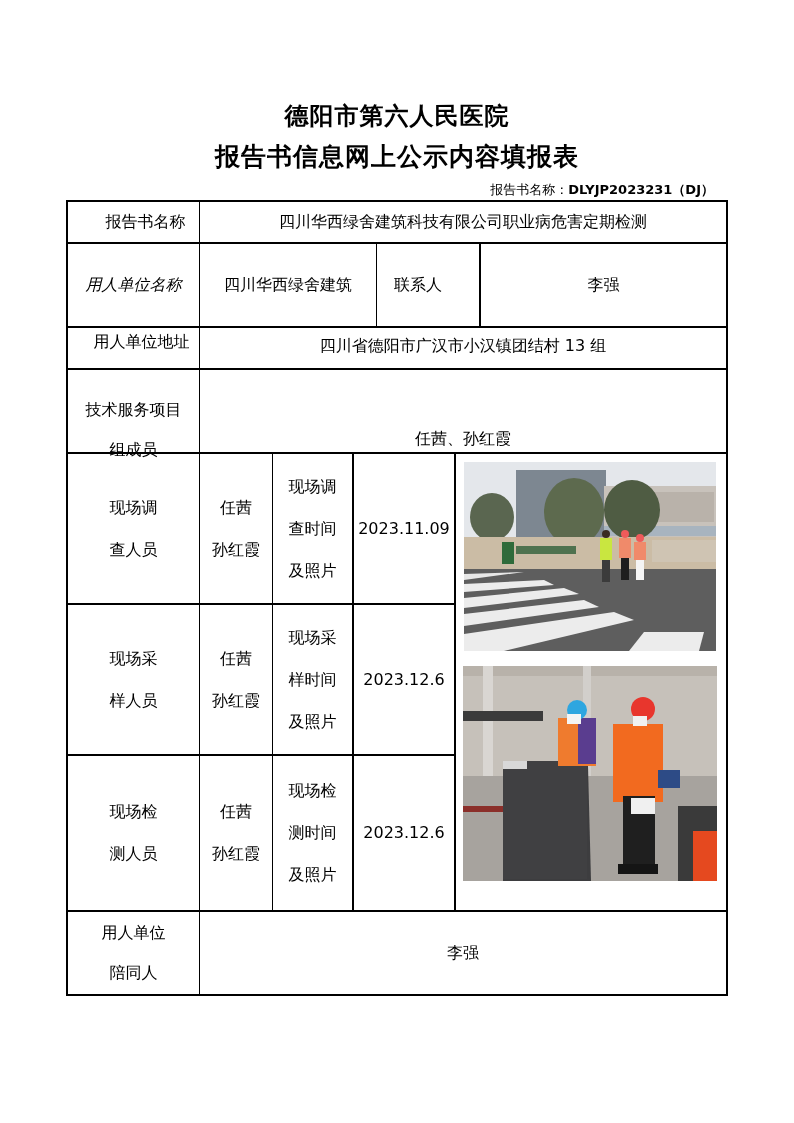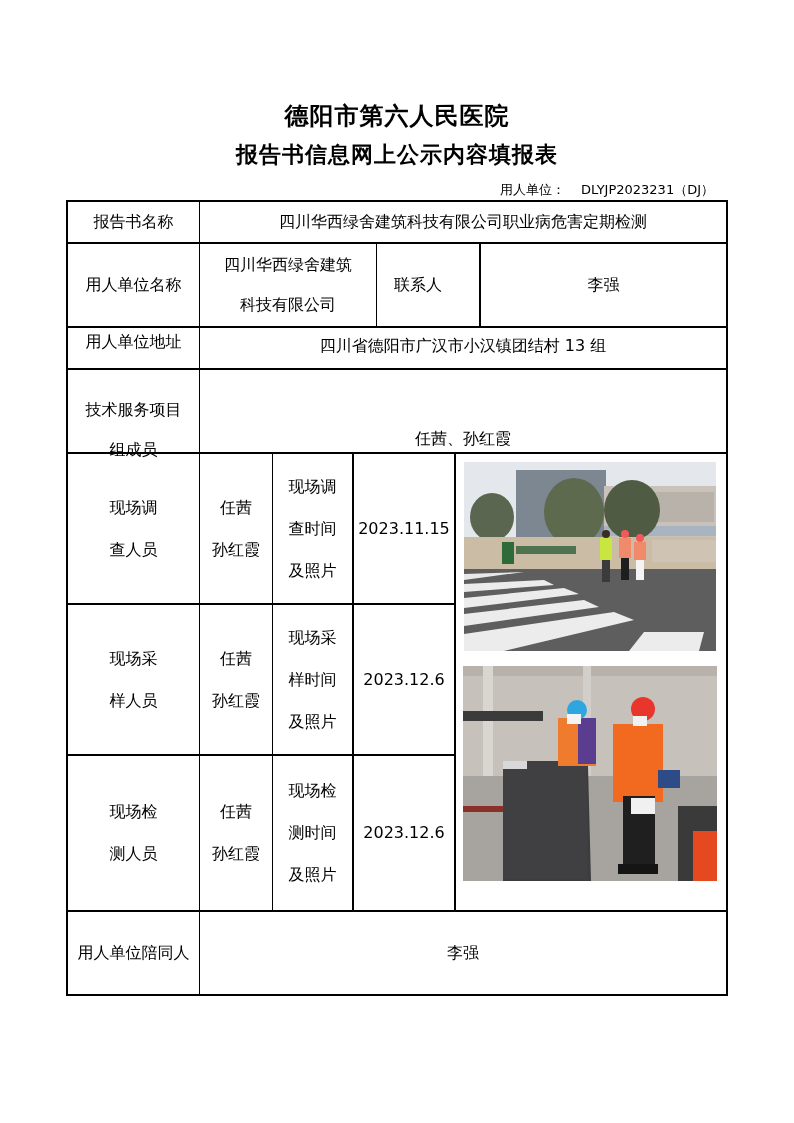--- a/index.html
+++ b/index.html
@@ -1,38 +1,38 @@
 <!DOCTYPE html>
 <html><head>
 <meta charset="utf-8">
 <style>
   html, body { margin: 0; padding: 0; background: #ffffff; }
   body { width: 794px; height: 1123px; position: relative; overflow: hidden;
          font-family: "DejaVu Sans", "Liberation Sans", sans-serif; color: #000; }
   .title { position: absolute; left: 0; width: 794px; text-align: center; font-weight: bold;
            font-family: Liberation Sans, sans-serif; letter-spacing: 1px; }
   .t1 { top: 100px; font-size: 24px; left: 0; }
-  .t2 { top: 140px; font-size: 22px; }
+  .t2 { top: 140px; font-size: 25px; }
   .report-no { position: absolute; right: 80px; top: 181px; font-size: 13px; }
-  .report-no b { font-weight: normal; margin-left: 16px; }
+  .report-no b { font-weight: bold; }
   .cell { position: absolute; box-sizing: border-box; display: flex; align-items: center;
           justify-content: center; text-align: center; font-size: 16px; line-height: 42px; }
   .hline, .vline { position: absolute; background: #000; }
   .photo { position: absolute; overflow: hidden; }
   .multi span { display: block; }
 </style>
 </head>
 <body>
 
 <div>
 
   <div class="title t1">德阳市第六人民医院</div>
   <div class="title t2">报告书信息网上公示内容填报表</div>
   <div class="report-no">
-    <span>用人单位：</span><b>DLYJP2023231（DJ）</b>
+    <span>报告书名称：</span><b>DLYJP2023231（DJ）</b>
   </div>
 
   <div>
 
     <div class="hline" style="left:66px;top:200px;width:662px;height:2px;"></div>
     <div class="hline" style="left:66px;top:994px;width:662px;height:2px;"></div>
     <div class="vline" style="left:66px;top:200px;width:2px;height:796px;"></div>
     <div class="vline" style="left:726px;top:200px;width:2px;height:796px;"></div>
 
     <div class="hline" style="left:66px;top:242px;width:662px;height:2px;"></div>
@@ -43,32 +43,31 @@
     <div class="hline" style="left:66px;top:754px;width:390px;height:2px;"></div>
     <div class="hline" style="left:66px;top:910px;width:662px;height:2px;"></div>
 
     <div class="vline" style="left:199px;top:200px;width:1px;height:796px;"></div>
     <div class="vline" style="left:376px;top:242px;width:1px;height:86px;"></div>
     <div class="vline" style="left:479px;top:242px;width:2px;height:86px;"></div>
     <div class="vline" style="left:272px;top:452px;width:1px;height:460px;"></div>
     <div class="vline" style="left:352px;top:452px;width:2px;height:460px;"></div>
     <div class="vline" style="left:454px;top:452px;width:2px;height:460px;"></div>
 
-    <div class="cell" style="left:68px;top:202px;width:131px;height:40px;">报告书名称</div>
+    <div class="cell" style="left:80px;top:202px;width:131px;height:40px;">报告书名称</div>
     <div class="cell" style="left:200px;top:202px;width:526px;height:40px;">四川华西绿舍建筑科技有限公司职业病危害定期检测</div>
 
-    <div class="cell" style="left:68px;top:244px;width:131px;height:82px;">用人单位名称</div>
+    <div class="cell" style="left:68px;top:244px;width:131px;height:82px;font-style:italic;">用人单位名称</div>
     <div class="cell multi" style="left:200px;top:244px;width:176px;height:82px;flex-direction:column;line-height:40px;">
       <span>四川华西绿舍建筑</span>
-      <span>科技有限公司</span>
     </div>
     <div class="cell" style="left:367px;top:244px;width:102px;height:82px;">联系人</div>
     <div class="cell" style="left:481px;top:244px;width:245px;height:82px;">李强</div>
 
-    <div class="cell" style="left:68px;top:328px;width:131px;height:28px;">用人单位地址</div>
+    <div class="cell" style="left:76px;top:328px;width:131px;height:28px;">用人单位地址</div>
     <div class="cell" style="left:200px;top:328px;width:526px;height:36px;">四川省德阳市广汉市小汉镇团结村 13 组</div>
 
     <div class="cell multi" style="left:68px;top:370px;width:131px;height:82px;flex-direction:column;line-height:40px;margin-top:19px;">
       <span>技术服务项目</span>
       <span>组成员</span>
     </div>
     <div class="cell" style="left:200px;top:370px;width:526px;height:82px;margin-top:28px;">任茜、孙红霞</div>
 
     <div class="cell multi" style="left:68px;top:454px;width:131px;height:149px;flex-direction:column;">
       <span>现场调</span>
@@ -76,21 +75,21 @@
     </div>
     <div class="cell multi" style="left:200px;top:454px;width:72px;height:149px;flex-direction:column;">
       <span>任茜</span>
       <span>孙红霞</span>
     </div>
     <div class="cell multi" style="left:273px;top:454px;width:79px;height:149px;flex-direction:column;">
       <span>现场调</span>
       <span>查时间</span>
       <span>及照片</span>
     </div>
-    <div class="cell" style="left:354px;top:454px;width:100px;height:149px;">2023.11.15</div>
+    <div class="cell" style="left:354px;top:454px;width:100px;height:149px;">2023.11.09</div>
 
     <div class="cell multi" style="left:68px;top:605px;width:131px;height:149px;flex-direction:column;">
       <span>现场采</span>
       <span>样人员</span>
     </div>
     <div class="cell multi" style="left:200px;top:605px;width:72px;height:149px;flex-direction:column;">
       <span>任茜</span>
       <span>孙红霞</span>
     </div>
     <div class="cell multi" style="left:273px;top:605px;width:79px;height:149px;flex-direction:column;">
@@ -170,19 +169,19 @@
         <rect x="170" y="50" width="14" height="10" fill="#f1f1f1"></rect>
         <rect x="160" y="130" width="32" height="70" fill="#1f1f1f"></rect>
         <rect x="155" y="198" width="40" height="10" fill="#151515"></rect>
         <rect x="195" y="104" width="22" height="18" fill="#2d4b86"></rect>
         <rect x="168" y="132" width="24" height="16" fill="#f0f0f0"></rect>
         <rect x="215" y="140" width="39" height="75" fill="#3a3a3a"></rect>
         <rect x="230" y="165" width="24" height="50" fill="#e5491f"></rect>
       </svg>
     </div>
 
-    <div class="cell multi" style="left:68px;top:912px;width:131px;height:82px;flex-direction:row;line-height:40px;">
+    <div class="cell multi" style="left:68px;top:912px;width:131px;height:82px;flex-direction:column;line-height:40px;">
       <span>用人单位</span>
       <span>陪同人</span>
     </div>
     <div class="cell" style="left:200px;top:912px;width:526px;height:82px;">李强</div>
   </div>
 </div>
 
 </body></html>

